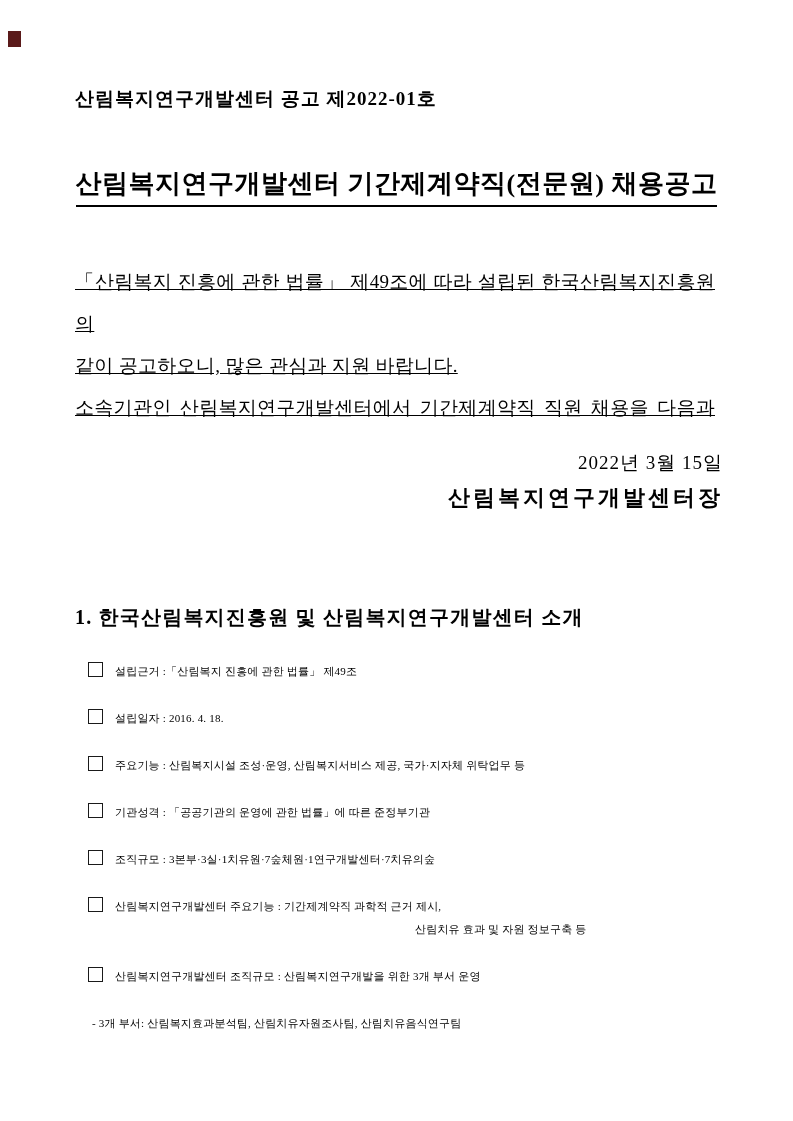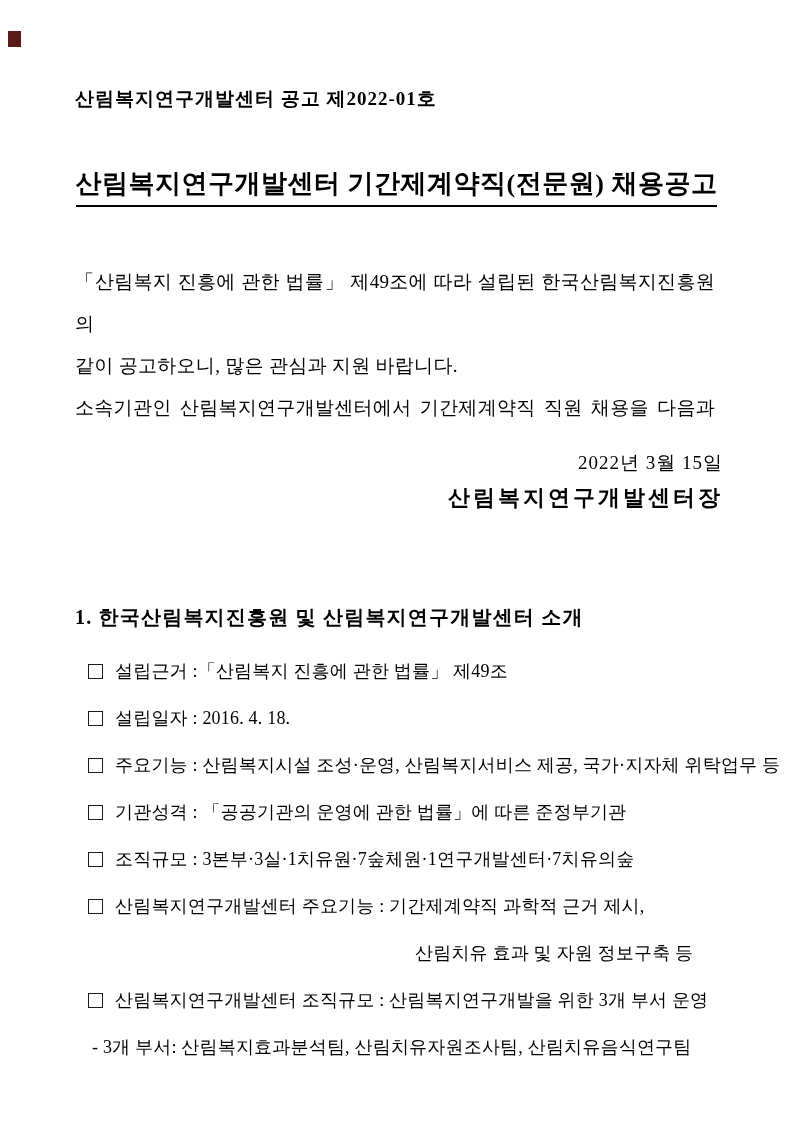--- a/index.html
+++ b/index.html
@@ -34,21 +34,21 @@
     line-height: 32px;
     border-bottom: 2px solid #000;
     padding-bottom: 5px;
   }
   .para {
     margin: 54px 78px 0 75px;
     font-size: 19px;
     line-height: 42px;
     letter-spacing: 0.3px;
   }
-  .pline { text-align: justify; text-align-last: justify; }
+  .pline { text-align: justify; text-align-last: justify; text-decoration: underline; }
   .pline.last { text-align-last: left; }
   .date-line {
     margin: 22px 70px 0 0;
     text-align: right;
     font-size: 19px; line-height: 24px;
     letter-spacing: 1px;
   }
   .signature {
     margin: 8px 70px 0 0;
     text-align: right;
@@ -57,34 +57,33 @@
     letter-spacing: 3px;
   }
   .heading {
     margin: 91px 60px 0 75px;
     font-size: 20px; font-weight: 700;
     line-height: 27px;
     letter-spacing: 1.2px;
   }
   .items {
     margin: 29px 0 0 88px;
-    font-size: 18px;
+    font-size: 11px;
   }
   .item { line-height: 23px; margin-bottom: 24px; }
   .cbox {
     display: inline-block;
     width: 15px; height: 15px;
     border: 1.5px solid #1a1a1a;
     margin-right: 12px;
     vertical-align: -2px;
     background: #fff;
   }
   .txt { white-space: nowrap; letter-spacing: 0.2px; }
   .cont {
-    margin-top: 24px;
     padding-left: 327px;
     line-height: 23px;
     white-space: nowrap;
     letter-spacing: 0.2px;
   }
   .sub {
     margin-top: 24px;
     padding-left: 4px;
     line-height: 23px;
     white-space: nowrap;

